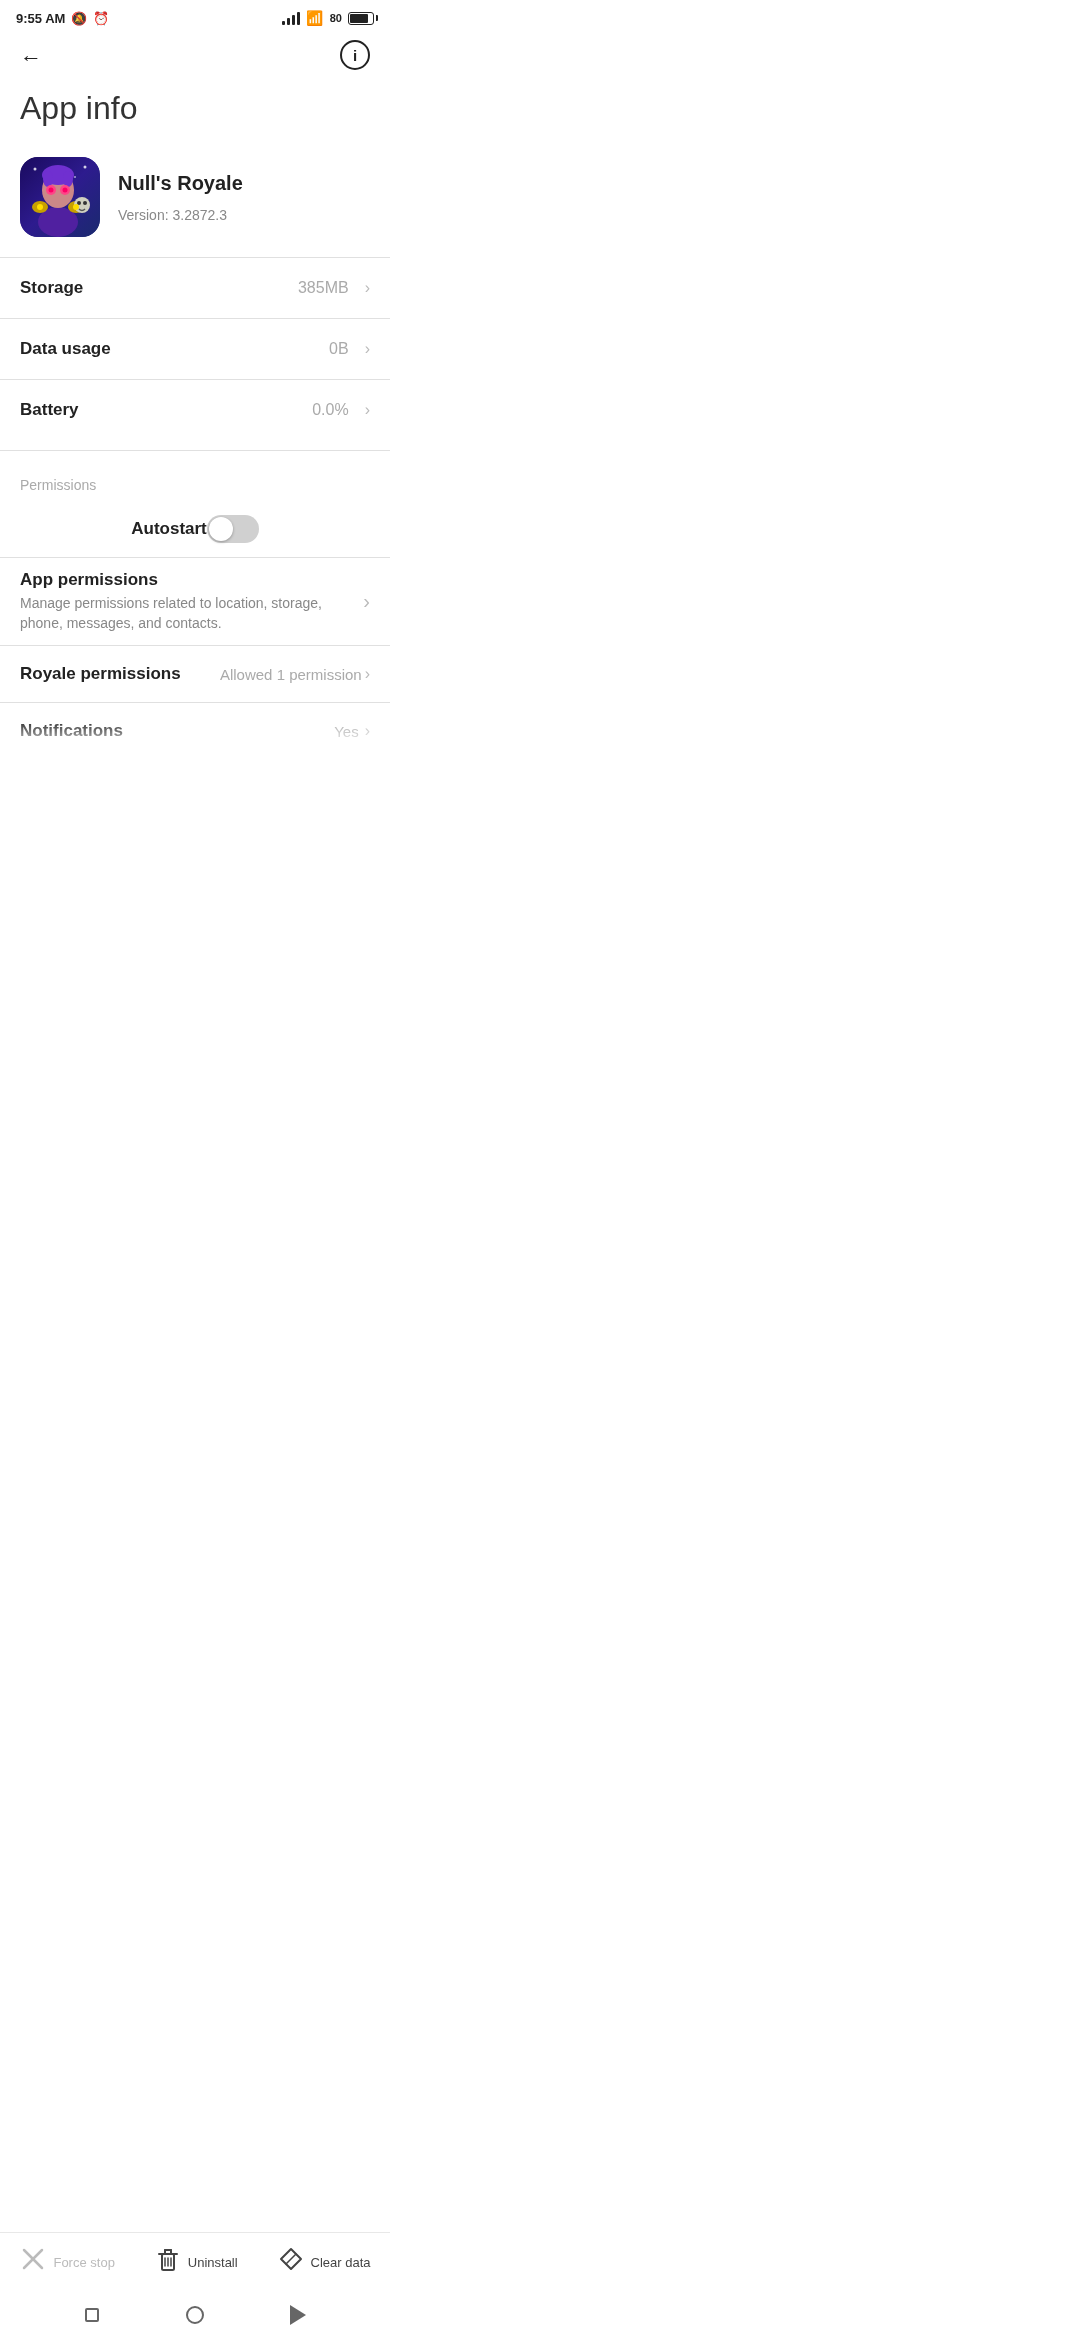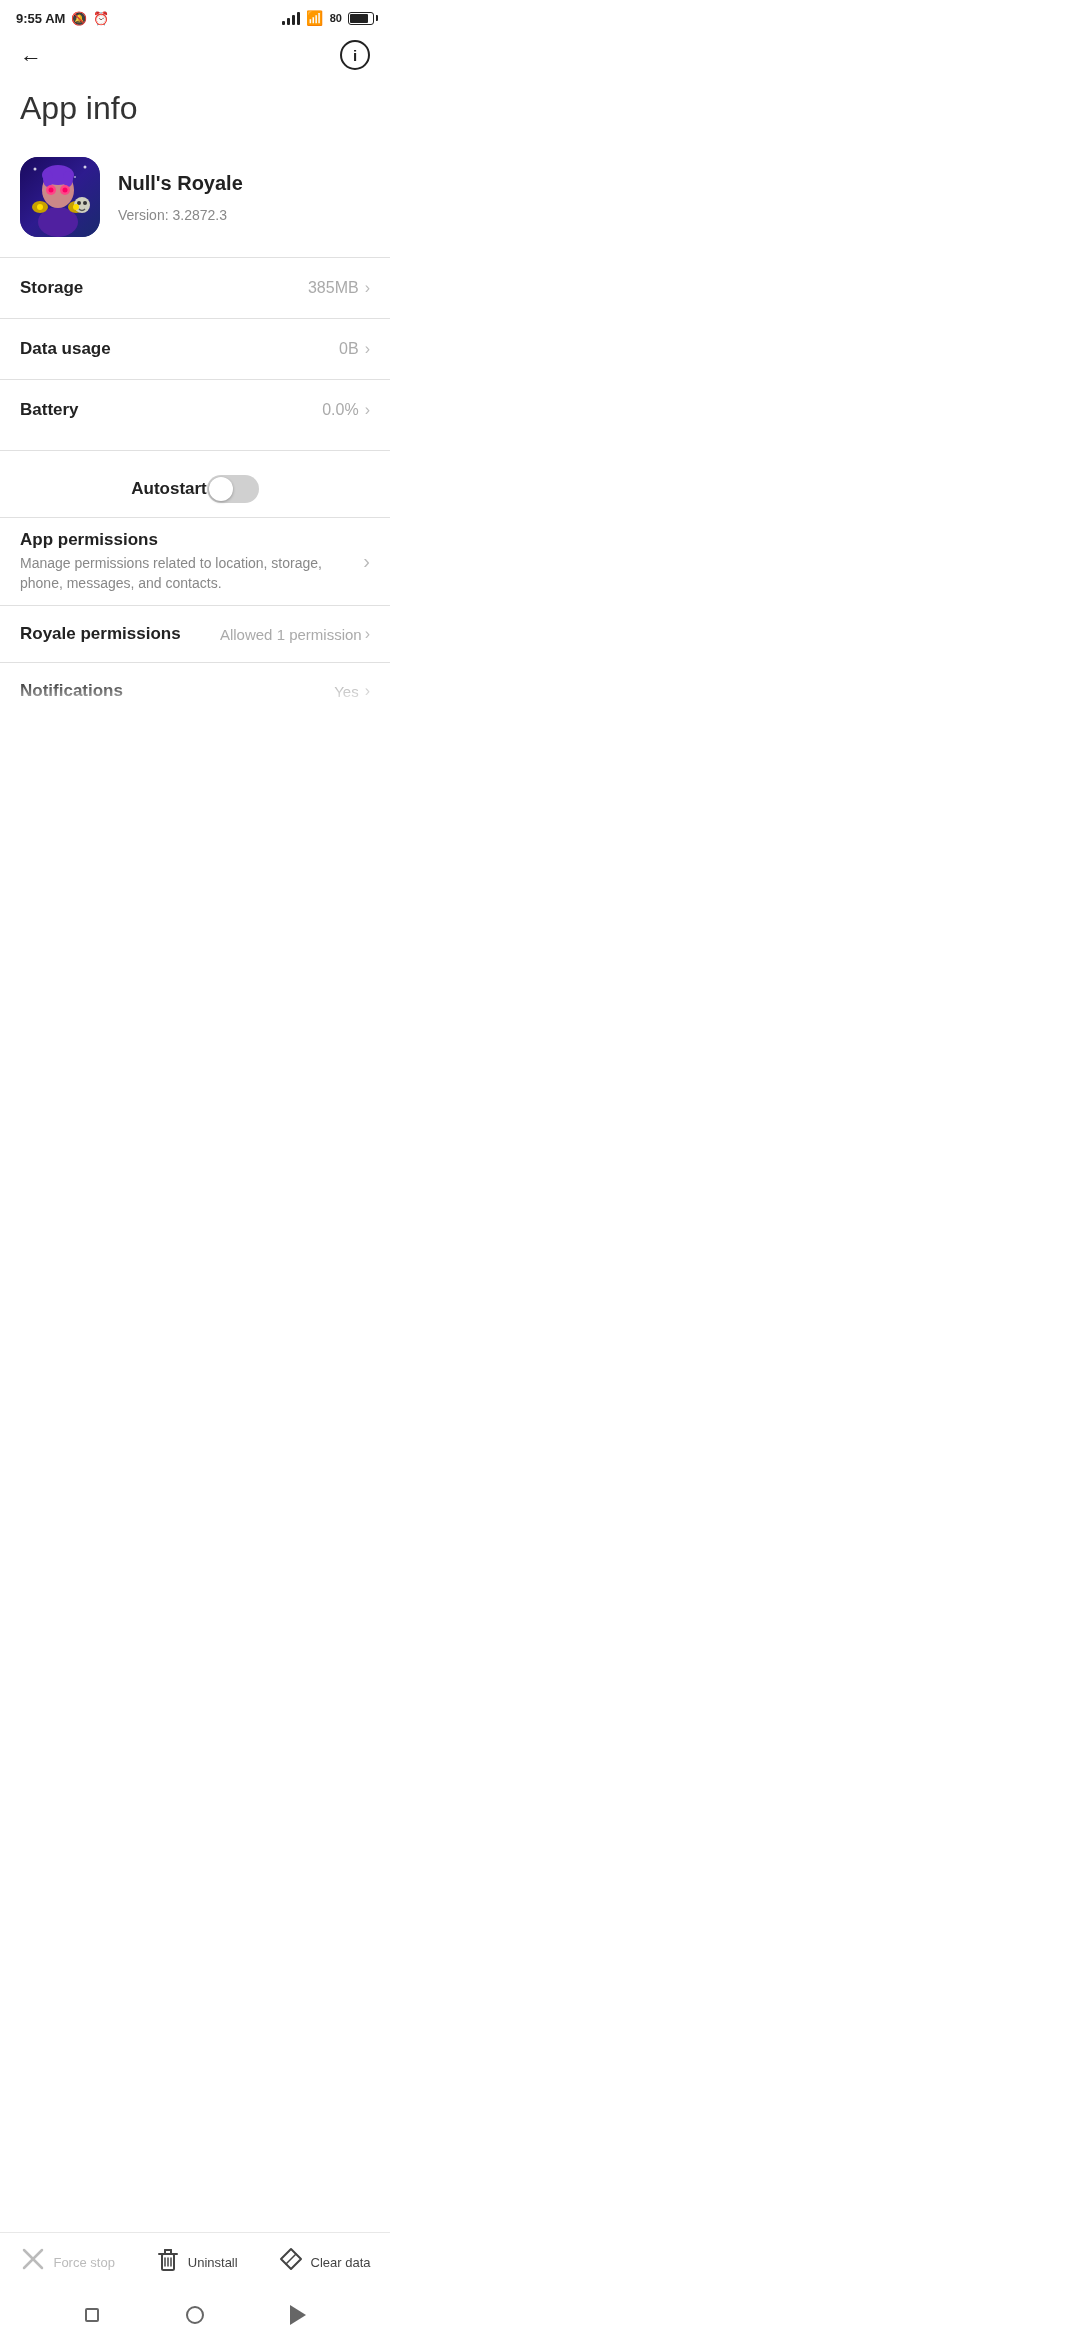--- a/index.html
+++ b/index.html
@@ -170,21 +170,21 @@
       cursor: pointer;
     }
     .info-row-label {
       font-size: 17px;
       font-weight: 700;
       color: #222;
     }
     .info-row-value {
       display: flex;
       align-items: center;
-      gap: 6px;
+      gap: 16px;
       color: #aaa;
       font-size: 16px;
     }
     .chevron {
       color: #bbb;
       font-size: 16px;
     }
 
     
     .section-divider {
@@ -501,20 +501,21 @@
   <div class="info-row">
     <span class="info-row-label">Battery</span>
     <div class="info-row-value">
       <span>0.0%</span>
       <span class="chevron">›</span>
     </div>
   </div>
 
   <div class="section-divider" style="margin: 10px 0;"></div>
 
+  <div class="section-label">Permissions</div>
 
   <div class="autostart-row">
     <span class="autostart-label">Autostart</span>
     <div class="toggle">
       <div class="toggle-knob"></div>
     </div>
   </div>
 
   <div class="divider"></div>
   <div class="app-perms-row">

